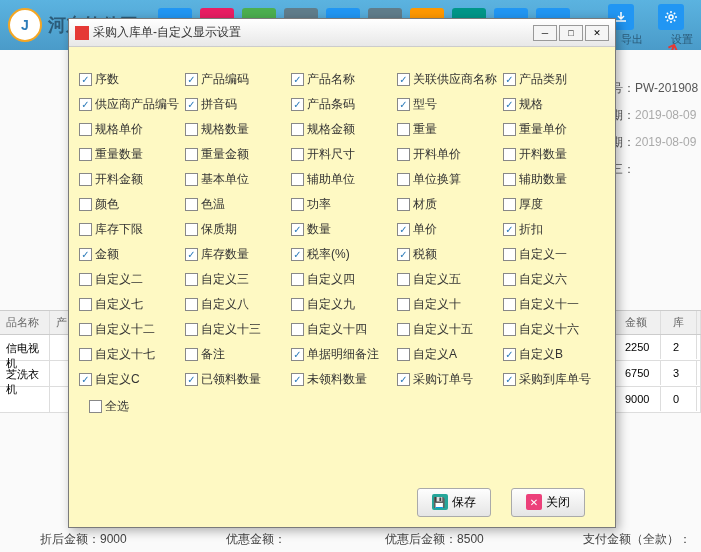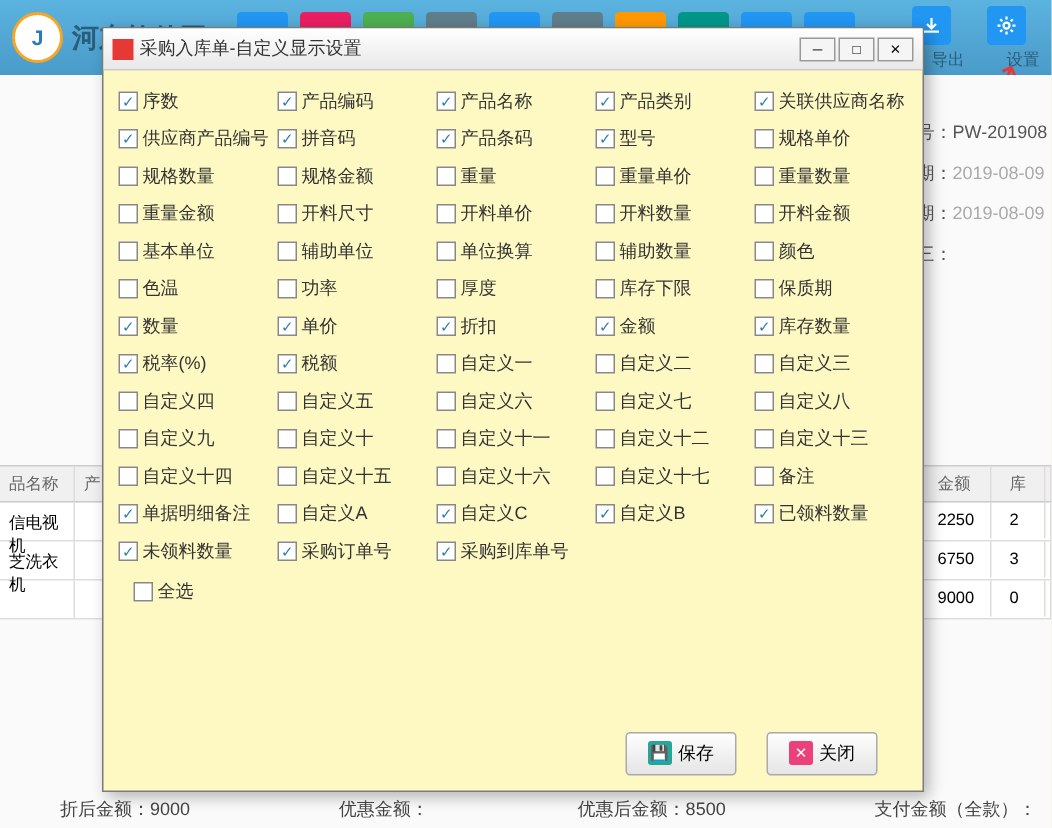--- a/index.html
+++ b/index.html
@@ -34,21 +34,21 @@
 .bg-row > div { padding: 6px; border-right: 1px solid #ddd; font-size: 11px; }
 .bg-footer { position: absolute; bottom: 4px; left: 10px; right: 10px; display: flex; justify-content: space-between; color: #444; font-size: 11px; margin-left: 30px; }
 
 .dialog { position: absolute; left: 68px; top: 18px; width: 548px; height: 510px; background: #fef9c3; border: 1px solid #7a7a7a; box-shadow: 3px 3px 10px rgba(0,0,0,0.3); z-index: 10; display: flex; flex-direction: column; }
 .dialog-title { height: 28px; background: linear-gradient(to bottom, #fff, #e8e8e8); border-bottom: 1px solid #ccc; display: flex; align-items: center; padding: 0 6px; }
 .dialog-title-icon { width: 14px; height: 14px; background: #e53935; margin-right: 4px; }
 .dialog-title-text { flex: 1; color: #333; font-size: 12px; }
 .win-btns { display: flex; gap: 2px; }
 .win-btn { width: 24px; height: 16px; border: 1px solid #999; background: #f5f5f5; display: flex; align-items: center; justify-content: center; font-size: 9px; cursor: pointer; }
 
-.dialog-body { flex: 1; padding: 12px 10px; overflow: auto; }
+.dialog-body { flex: 1; padding: 12px 10px; overflow: auto; margin-top: 12px; }
 .cb-grid { display: grid; grid-template-columns: repeat(5, 1fr); gap: 8px 4px; }
 .cb-item { display: flex; align-items: center; gap: 3px; cursor: pointer; }
 .cb-box { width: 13px; height: 13px; border: 1px solid #888; background: #fff; display: flex; align-items: center; justify-content: center; font-size: 10px; color: #2b7bb9; flex-shrink: 0; }
 .cb-box.checked::after { content: "✓"; }
 .cb-label { color: #333; font-size: 12px; white-space: nowrap; }
 
 .select-all-row { padding: 10px 10px 0 10px; border-top: 0; }
 
 .dialog-footer { height: 50px; display: flex; align-items: center; justify-content: flex-end; gap: 20px; padding: 0 30px; }
 .d-btn { display: flex; align-items: center; gap: 4px; padding: 5px 14px; border: 1px solid #aaa; border-radius: 3px; background: linear-gradient(to bottom, #fefefe, #e5e5e5); cursor: pointer; font-size: 12px; }
@@ -206,43 +206,47 @@
         <label class="cb-item">
           <span class="cb-box checked"></span>
           <span class="cb-label">产品编码</span>
         </label>
         <label class="cb-item">
           <span class="cb-box checked"></span>
           <span class="cb-label">产品名称</span>
         </label>
         <label class="cb-item">
           <span class="cb-box checked"></span>
+          <span class="cb-label">关联供应商名称</span>
+        </label>
+        <label class="cb-item">
+          <span class="cb-box checked"></span>
           <span class="cb-label">产品类别</span>
         </label>
         <label class="cb-item">
           <span class="cb-box checked"></span>
-          <span class="cb-label">关联供应商名称</span>
-        </label>
-        <label class="cb-item">
-          <span class="cb-box checked"></span>
           <span class="cb-label">供应商产品编号</span>
         </label>
         <label class="cb-item">
           <span class="cb-box checked"></span>
           <span class="cb-label">拼音码</span>
         </label>
         <label class="cb-item">
           <span class="cb-box checked"></span>
           <span class="cb-label">产品条码</span>
         </label>
         <label class="cb-item">
           <span class="cb-box checked"></span>
           <span class="cb-label">型号</span>
         </label>
         <label class="cb-item">
+          <span class="cb-box checked"></span>
+          <span class="cb-label">规格</span>
+        </label>
+        <label class="cb-item">
           <span class="cb-box"></span>
           <span class="cb-label">规格单价</span>
         </label>
         <label class="cb-item">
           <span class="cb-box"></span>
           <span class="cb-label">规格数量</span>
         </label>
         <label class="cb-item">
           <span class="cb-box"></span>
           <span class="cb-label">规格金额</span>
@@ -302,20 +306,24 @@
         <label class="cb-item">
           <span class="cb-box"></span>
           <span class="cb-label">色温</span>
         </label>
         <label class="cb-item">
           <span class="cb-box"></span>
           <span class="cb-label">功率</span>
         </label>
         <label class="cb-item">
           <span class="cb-box"></span>
+          <span class="cb-label">材质</span>
+        </label>
+        <label class="cb-item">
+          <span class="cb-box"></span>
           <span class="cb-label">厚度</span>
         </label>
         <label class="cb-item">
           <span class="cb-box"></span>
           <span class="cb-label">库存下限</span>
         </label>
         <label class="cb-item">
           <span class="cb-box"></span>
           <span class="cb-label">保质期</span>
         </label>
@@ -422,25 +430,25 @@
         <label class="cb-item">
           <span class="cb-box checked"></span>
           <span class="cb-label">单据明细备注</span>
         </label>
         <label class="cb-item">
           <span class="cb-box"></span>
           <span class="cb-label">自定义A</span>
         </label>
         <label class="cb-item">
           <span class="cb-box checked"></span>
+          <span class="cb-label">自定义B</span>
+        </label>
+        <label class="cb-item">
+          <span class="cb-box checked"></span>
           <span class="cb-label">自定义C</span>
-        </label>
-        <label class="cb-item">
-          <span class="cb-box checked"></span>
-          <span class="cb-label">自定义B</span>
         </label>
         <label class="cb-item">
           <span class="cb-box checked"></span>
           <span class="cb-label">已领料数量</span>
         </label>
         <label class="cb-item">
           <span class="cb-box checked"></span>
           <span class="cb-label">未领料数量</span>
         </label>
         <label class="cb-item">

